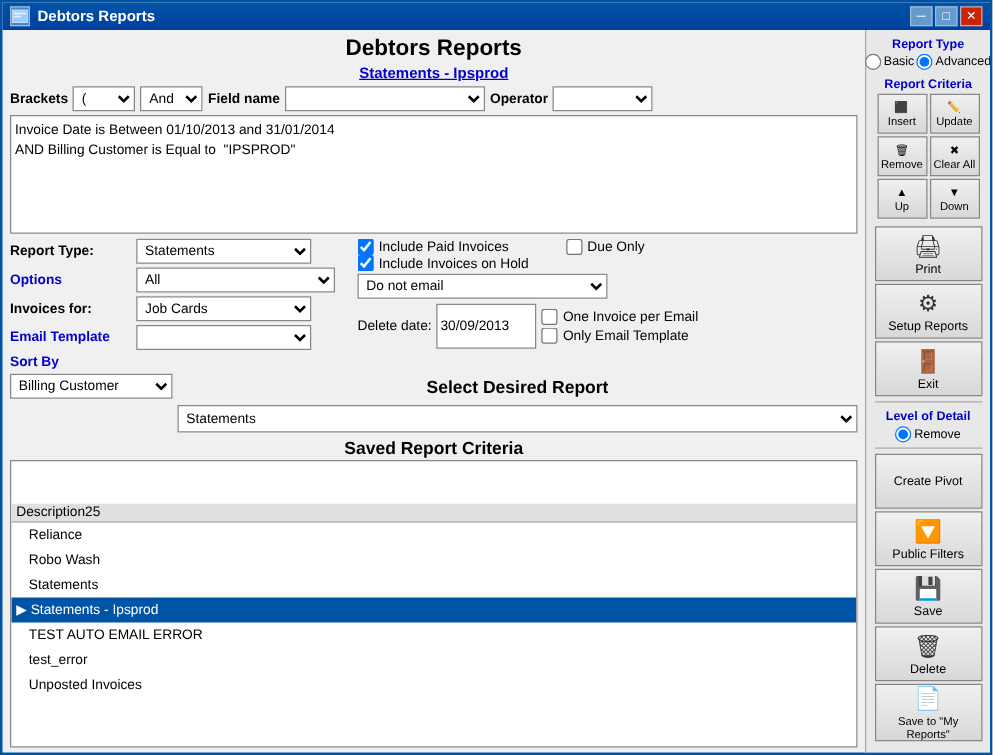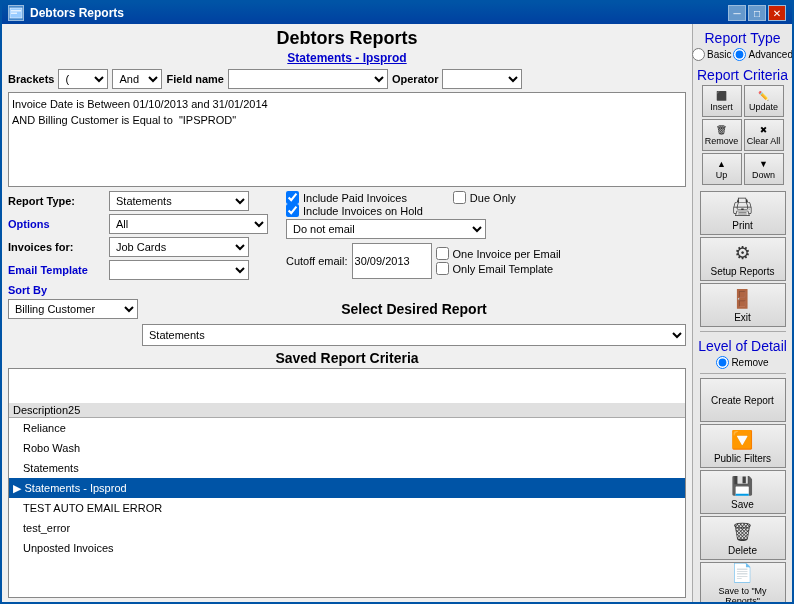--- a/index.html
+++ b/index.html
@@ -214,22 +214,22 @@
     .list-item {
       padding: 1px 4px 1px 14px;
       cursor: pointer;
       line-height: 18px;
     }
     .list-item.selected { background: #0054a6; color: white; }
     .list-item.arrow { padding-left: 4px; }
 
     
     .rp-section-title {
-      font-size: 14px;
-      font-weight: normal;
+      font-size: 10px;
+      font-weight: bold;
       color: #0000cc;
       text-align: right;
       margin-top: 2px;
     }
     .radio-row {
       display: flex;
       align-items: center;
       gap: 2px;
       font-size: 10px;
       justify-content: space-between;
@@ -385,21 +385,21 @@
                   <span>Due Only</span>
                 </div>
               </div>
             </div>
             <div class="do-not-email-row">
               <select class="small-select" style="width:200px">
                 <option>Do not email</option>
               </select>
             </div>
             <div class="cutoff-row">
-              <span>Cutoff email:</span>
+              <span>Delete date:</span>
               <input type="text" class="text-input" style="width: 80px;" value="30/09/2013">
               <div style="display:flex; flex-direction:column; gap:2px;">
                 <div class="checkbox-row">
                   <input type="checkbox" style="">
                   <span>One Invoice per Email</span>
                 </div>
                 <div class="checkbox-row">
                   <input type="checkbox" style="">
                   <span>Only Email Template</span>
                 </div>
@@ -503,21 +503,21 @@
 
       <div class="rp-section-title">Level of Detail</div>
       <div class="level-detail-row">
         <input type="radio" name="lod" checked="" style="">
         <span>Remove</span>
       </div>
 
       <div class="rp-divider"></div>
 
       <button class="rp-btn">
-        <span>Create Report</span>
+        <span>Create Pivot</span>
       </button>
 
       <button class="rp-btn">
         <span class="btn-icon">🔽</span>
         <span>Public Filters</span>
       </button>
 
       <button class="rp-btn">
         <span class="btn-icon">💾</span>
         <span>Save</span>

